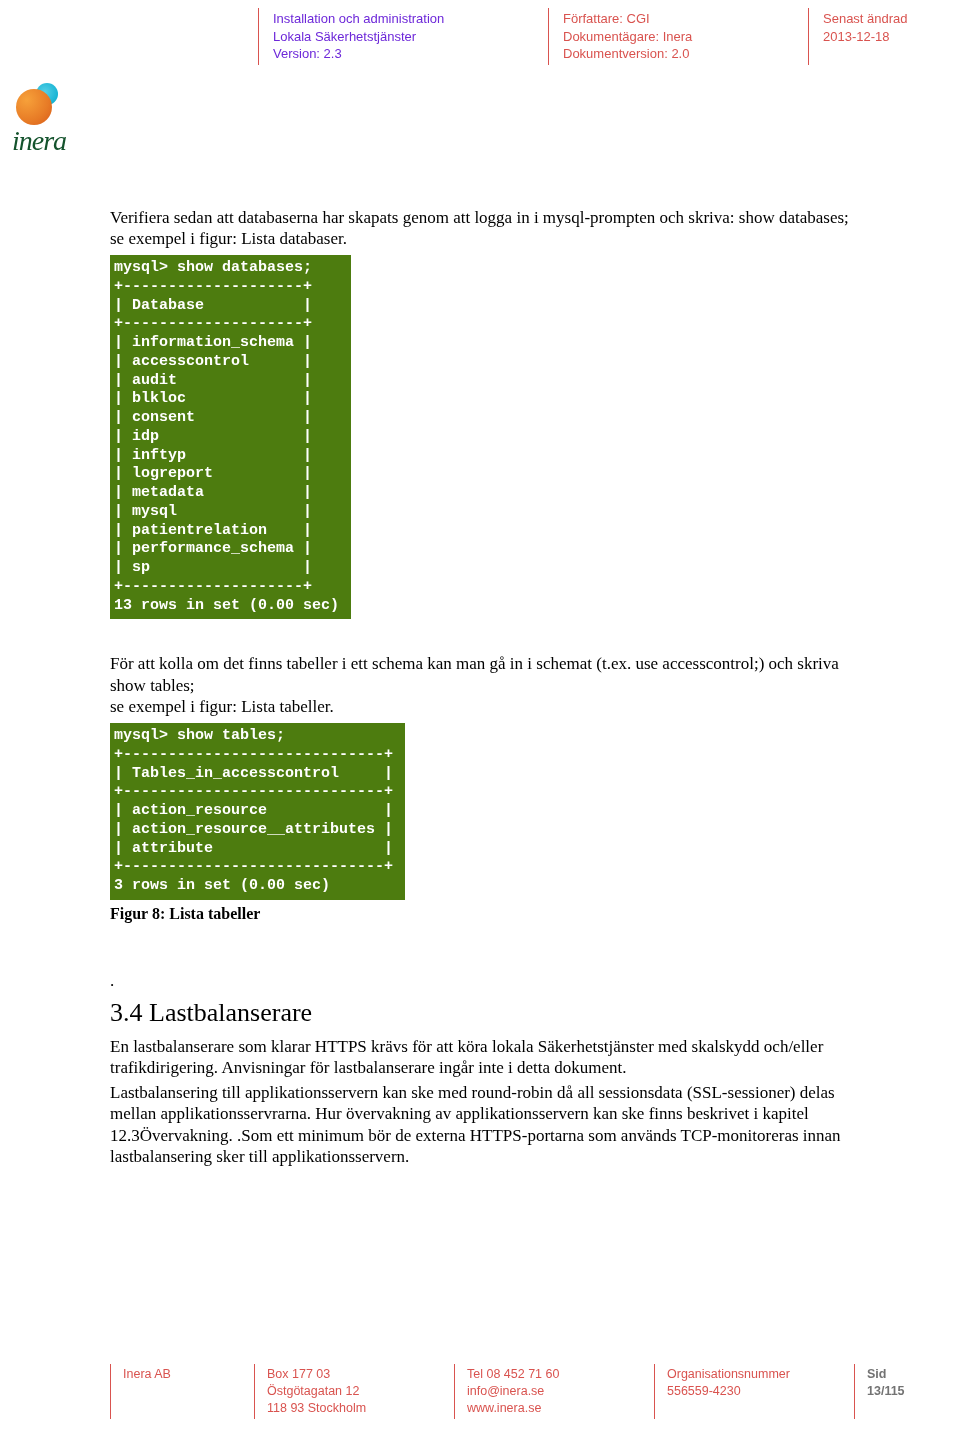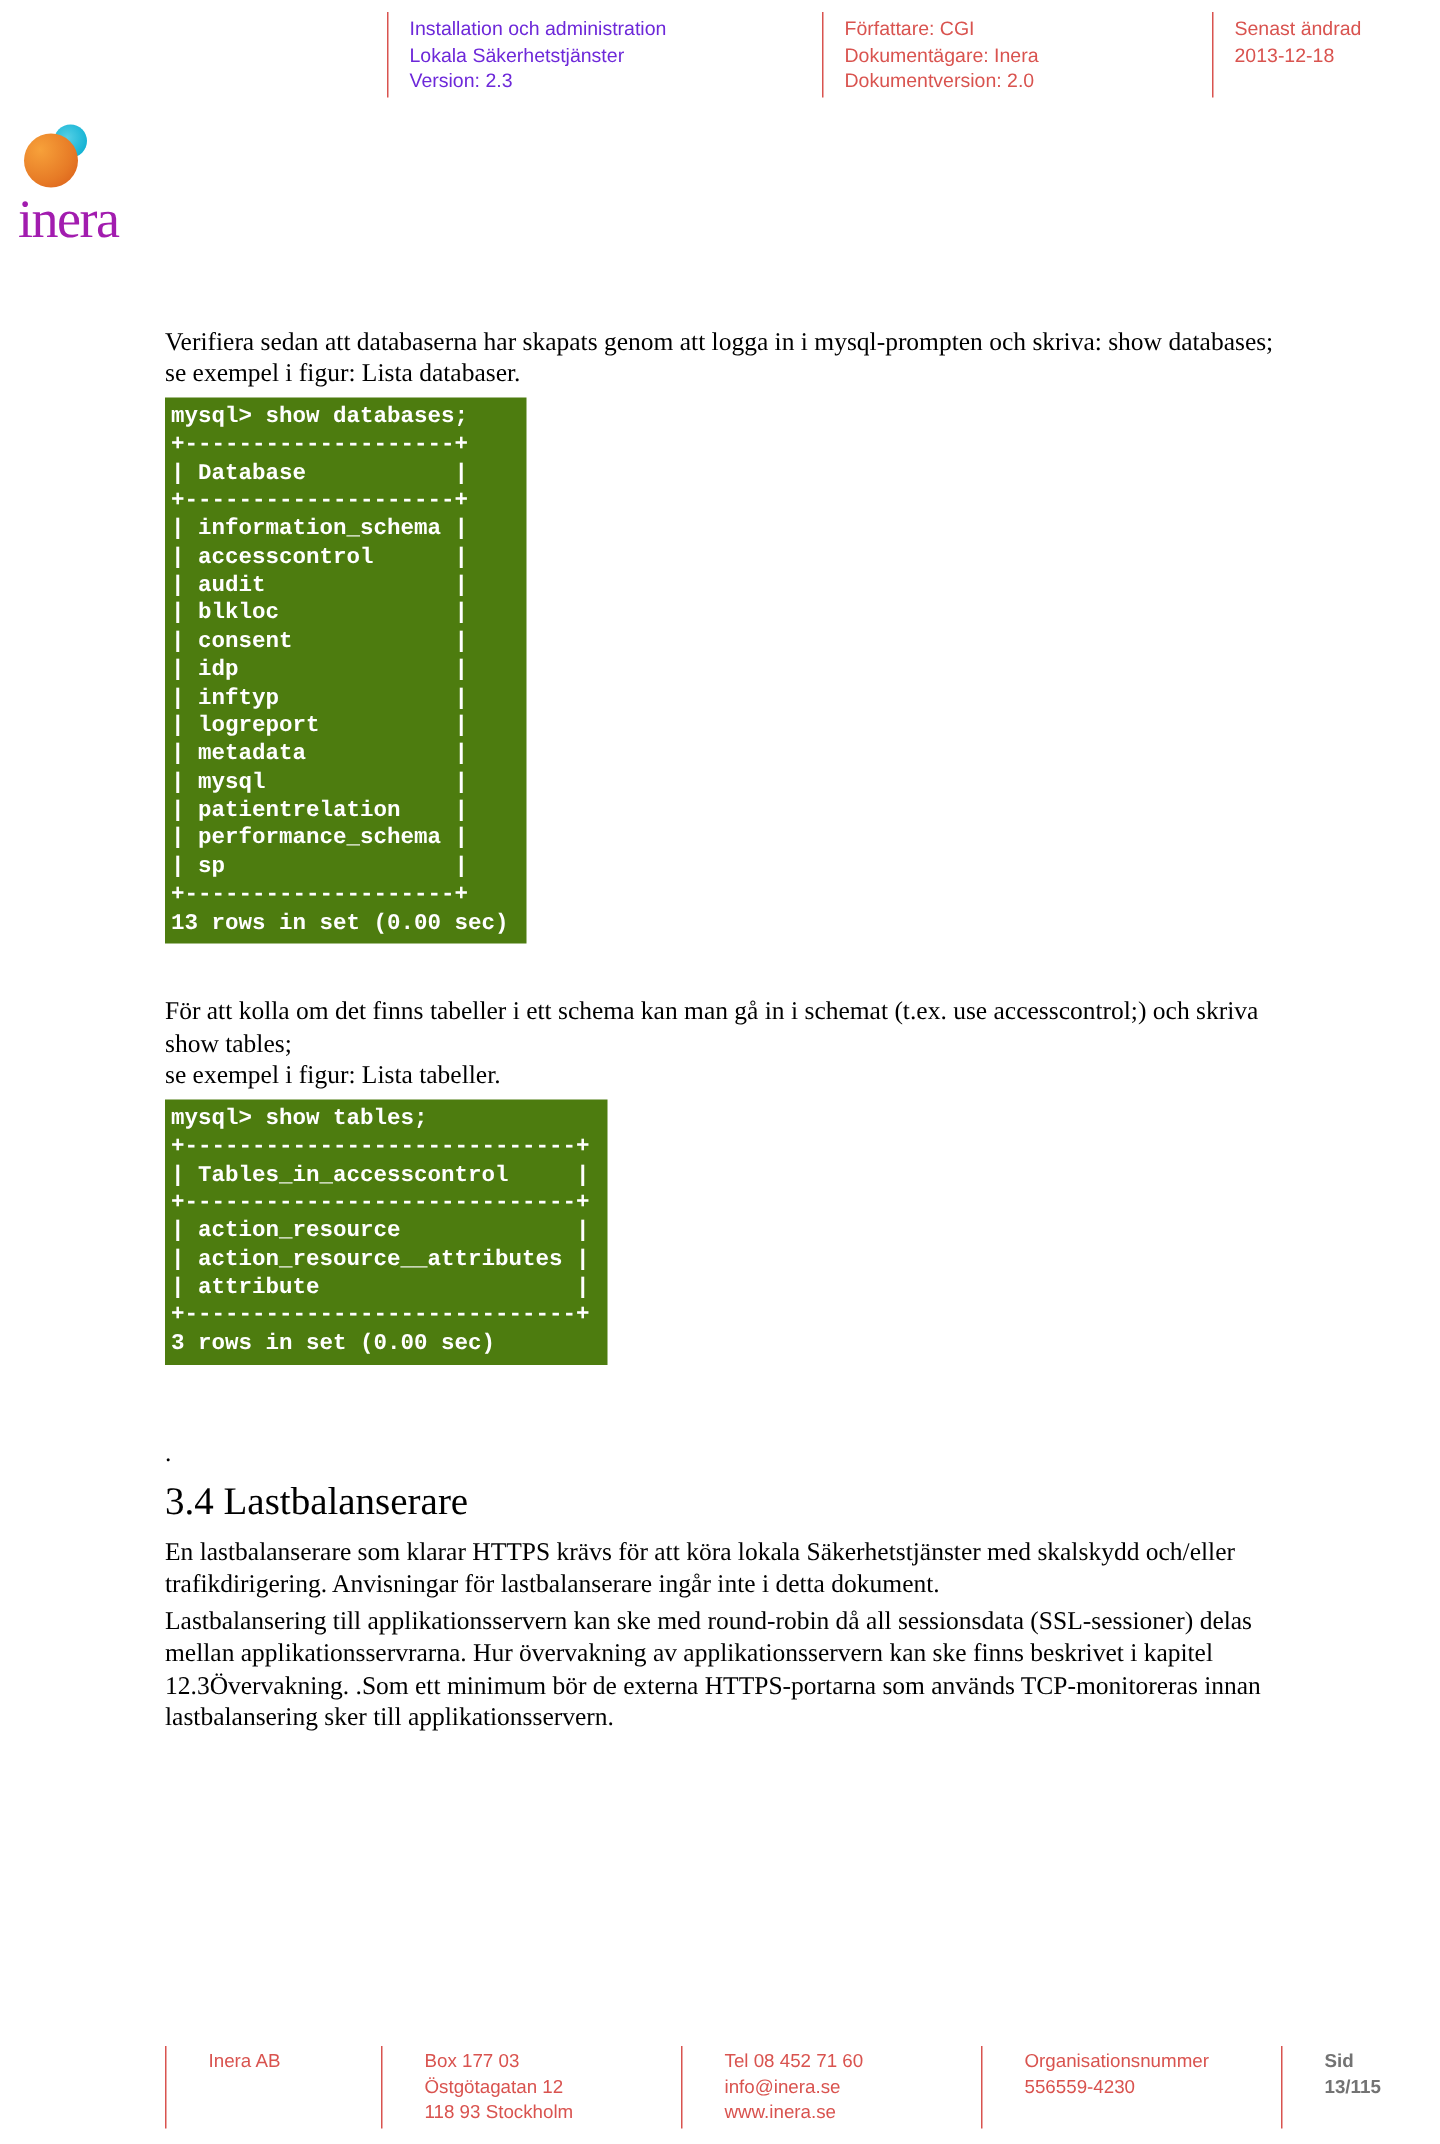--- a/index.html
+++ b/index.html
@@ -37,24 +37,25 @@
     background: radial-gradient(circle at 30% 30%, #f7a13a 0%, #e77b26 60%, #d85a18 100%);
     left: 4px; top: 4px;
   }
   .logo-swirl .s2 {
     position: absolute; width: 22px; height: 22px; border-radius: 50%;
     background: radial-gradient(circle at 40% 40%, #55d0e6 0%, #0fb0d2 80%);
     left: 24px; top: -2px;
   }
   .logo-text {
     font-family: Georgia, serif;
-    font-size: 36px;
-    color: #a21caf;
+    font-size: 28px;
+    color: #14532d;
     margin-top: -4px;
     letter-spacing: -1px;
+    font-style: italic;
   }
 
   .content {
     margin: 50px 110px 0 110px;
     font-size: 17px;
     line-height: 1.25;
   }
   .content p { margin-bottom: 4px; }
 
   .terminal {
@@ -87,21 +88,21 @@
 
   .footer {
     position: absolute;
     bottom: 10px;
     left: 0;
     right: 0;
     font-family: Arial, Helvetica, sans-serif;
     font-size: 12.5px;
     display: flex;
   }
-  .ftr-col { padding: 2px 16px 2px 28px; line-height: 1.35; }
+  .ftr-col { padding: 2px 16px 2px 12px; line-height: 1.35; }
   .ftr-1 { margin-left: 110px; border-left: 1px solid #d9534f; color: #d9534f; width: 144px; }
   .ftr-2 { border-left: 1px solid #d9534f; color: #d9534f; width: 200px; }
   .ftr-3 { border-left: 1px solid #d9534f; color: #d9534f; width: 200px; }
   .ftr-4 { border-left: 1px solid #d9534f; color: #d9534f; width: 200px; }
   .ftr-5 { border-left: 1px solid #d9534f; font-weight: bold; color: #737373; width: 88px; }
 </style>
 </head>
 <body>
 
 <div class="header">
@@ -159,20 +160,21 @@
 
   <div class="terminal">mysql&gt; show tables;
 +-----------------------------+
 | Tables_in_accesscontrol     |
 +-----------------------------+
 | action_resource             |
 | action_resource__attributes |
 | attribute                   |
 +-----------------------------+
 3 rows in set (0.00 sec)</div>
+  <div class="fig-caption">Figur 8: Lista tabeller</div>
 
   <div class="gap-l"></div>
 
   <p>.</p>
 
   <h2 class="section">3.4  Lastbalanserare</h2>
 
   <p class="body-p">En lastbalanserare som klarar HTTPS krävs för att köra lokala Säkerhetstjänster med skalskydd och/eller trafikdirigering. Anvisningar för lastbalanserare ingår inte i detta dokument.</p>
   <p class="body-p">Lastbalansering till applikationsservern kan ske med round-robin då all sessionsdata (SSL-sessioner) delas mellan applikationsservrarna. Hur övervakning av applikationsservern kan ske finns beskrivet i kapitel 12.3Övervakning. .Som ett minimum bör de externa HTTPS-portarna som används TCP-monitoreras innan lastbalansering sker till applikationsservern.</p>
 </div>

